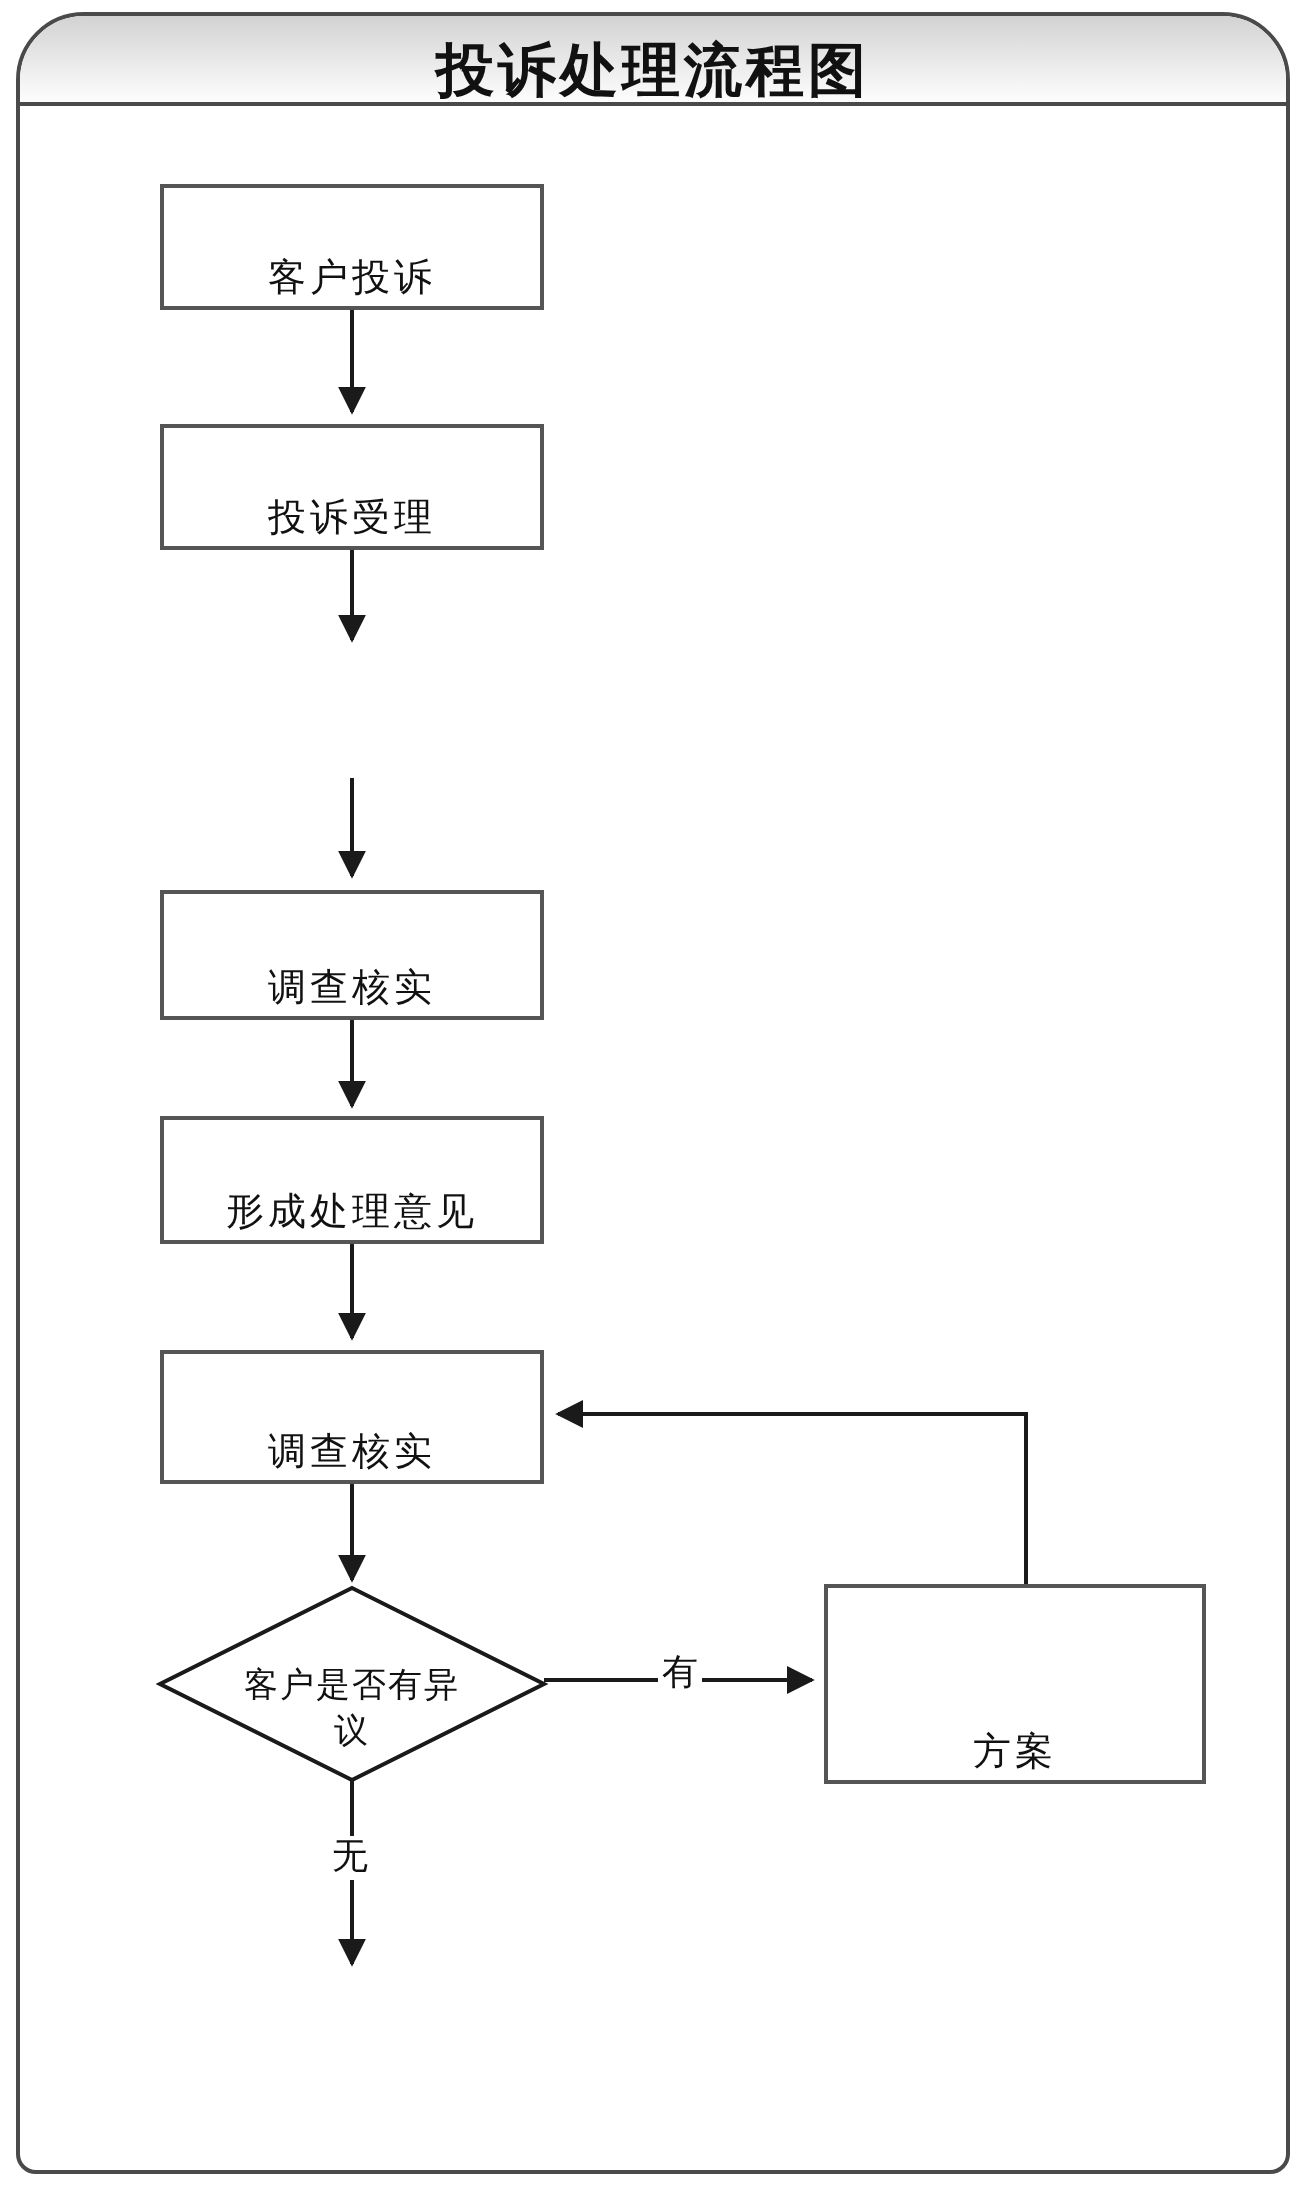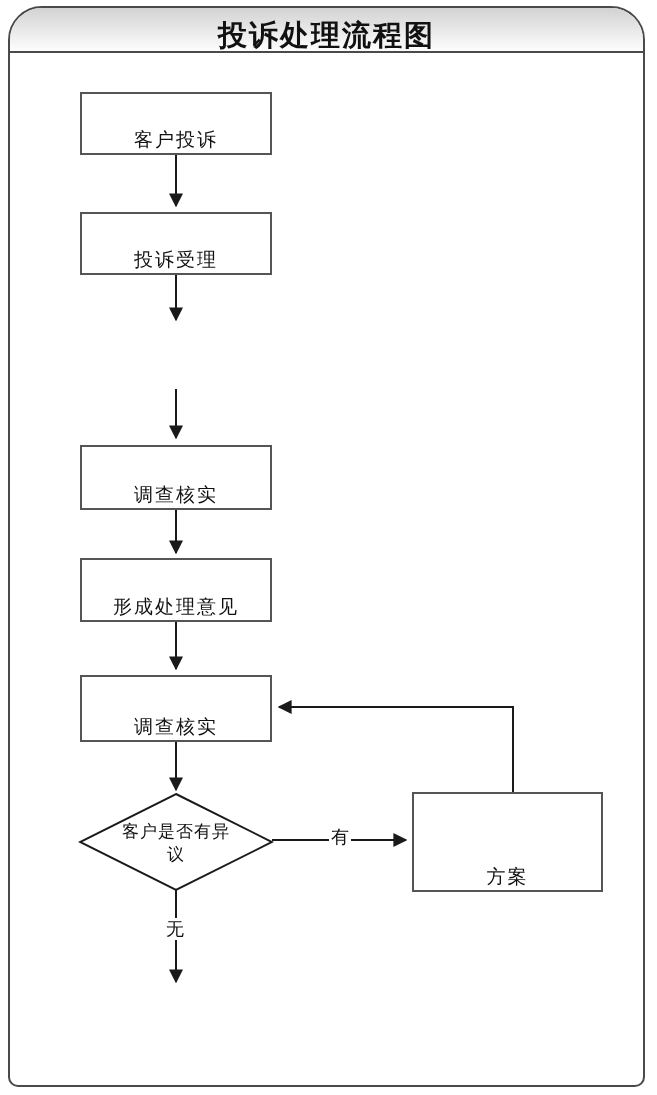--- a/index.html
+++ b/index.html
@@ -87,21 +87,21 @@
     position: absolute;
   }
   .diamond-wrap svg {
     position: absolute;
     left: 0;
     top: 0;
   }
   .diamond-label {
     position: absolute;
     left: 0;
-    top: 0;
+    top: 12px;
     width: 100%;
     height: 100%;
     display: flex;
     align-items: center;
     justify-content: center;
     text-align: center;
     font-size: 17px;
     letter-spacing: 1px;
     line-height: 23px;
     color: #111111;

